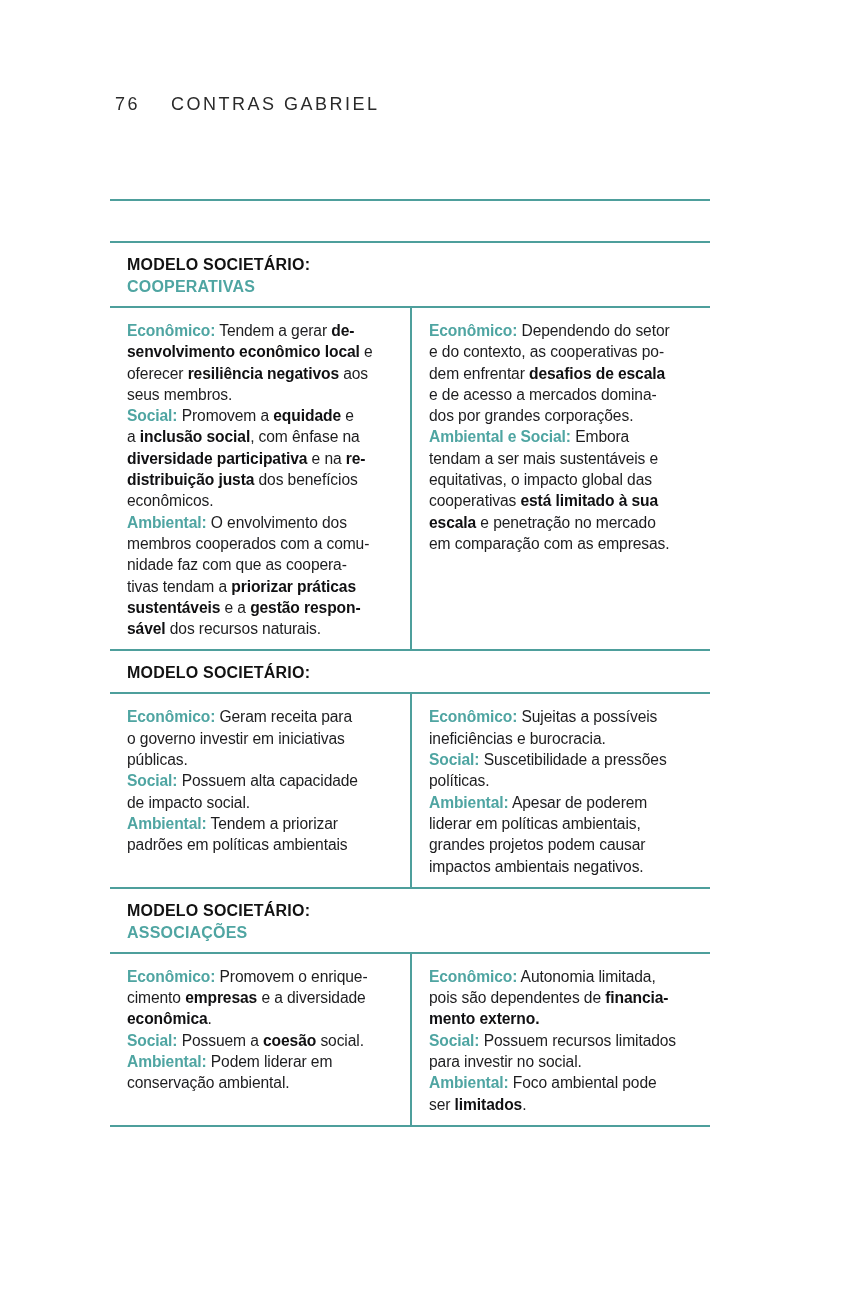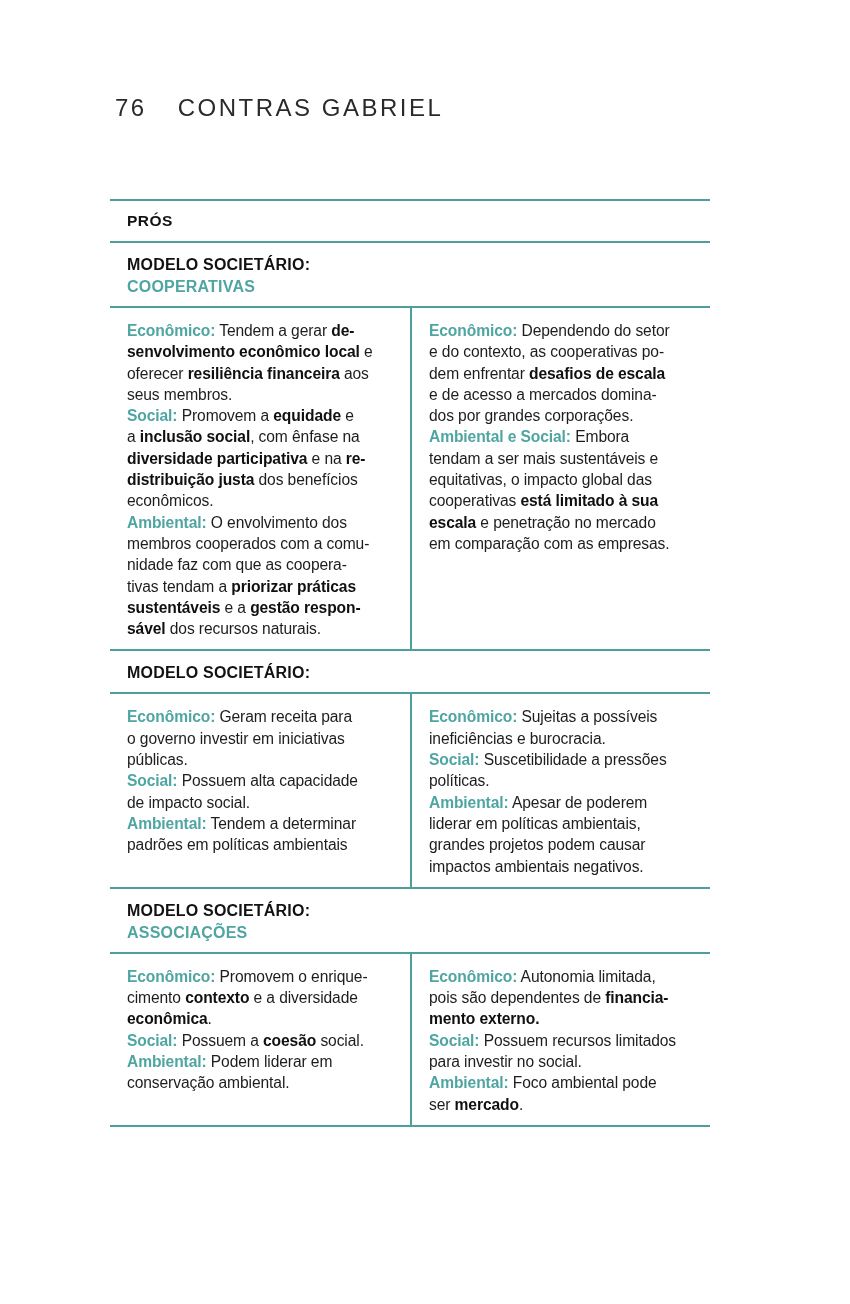--- a/index.html
+++ b/index.html
@@ -14,21 +14,21 @@
   body{
     width:850px;height:1304px;
     position:relative;
     font-family:"Liberation Sans",sans-serif;
     color:var(--body-text);
     overflow:hidden;
   }
   .page-header{
     position:absolute;left:115px;top:94px;
     display:flex;gap:31px;
-    font-size:24px;letter-spacing:2.5px;
+    font-size:18px;letter-spacing:2.5px;
     color:var(--header-text);
     font-weight:400;
   }
   .table{
     position:absolute;left:110px;top:199px;width:600px;
     border-top:2px solid var(--accent);
   }
   .hrow{display:flex;height:42px;border-bottom:2px solid var(--accent);}
   .hcell{display:flex;align-items:center;padding-left:17px;
     font-weight:700;font-size:15.5px;letter-spacing:.5px;color:#121212;}
@@ -58,31 +58,30 @@
 <body>
 
 <div class="page-header">
   <span>76</span>
   <span>CONTRAS GABRIEL</span>
 </div>
 
 <div class="table">
 
   <div class="hrow">
-    <div class="hcell left">PRÓS</div>
   </div>
 
   <div class="trow">
     <div class="t1">MODELO SOCIETÁRIO:</div>
     <div class="t2">COOPERATIVAS</div>
   </div>
   <div class="crow">
     <div class="cell left"><span class="t">Econômico:</span><span> Tendem a gerar </span><span class="b">de-
 senvolvimento econômico local</span><span> e
-oferecer </span><span class="b">resiliência financeira</span><span> aos
+oferecer </span><span class="b">resiliência negativos</span><span> aos
 seus membros.
 </span><span class="t">Social:</span><span> Promovem a </span><span class="b">equidade</span><span> e
 a </span><span class="b">inclusão social</span><span>, com ênfase na
 </span><span class="b">diversidade participativa</span><span> e na </span><span class="b">re-
 distribuição justa</span><span> dos benefícios
 econômicos.
 </span><span class="t">Ambiental:</span><span> O envolvimento dos
 membros cooperados com a comu-
 nidade faz com que as coopera-
 tivas tendam a </span><span class="b">priorizar práticas
@@ -103,45 +102,45 @@
 
   <div class="trow">
     <div class="t1">MODELO SOCIETÁRIO:</div>
   </div>
   <div class="crow">
     <div class="cell left"><span class="t">Econômico:</span><span> Geram receita para
 o governo investir em iniciativas
 públicas.
 </span><span class="t">Social:</span><span> Possuem alta capacidade
 de impacto social.
-</span><span class="t">Ambiental:</span><span> Tendem a determinar
+</span><span class="t">Ambiental:</span><span> Tendem a priorizar
 padrões em políticas ambientais</span></div>
     <div class="cell right"><span class="t">Econômico:</span><span> Sujeitas a possíveis
 ineficiências e burocracia.
 </span><span class="t">Social:</span><span> Suscetibilidade a pressões
 políticas.
 </span><span class="t">Ambiental:</span><span> Apesar de poderem
 liderar em políticas ambientais,
 grandes projetos podem causar
 impactos ambientais negativos.</span></div>
   </div>
 
   <div class="trow">
     <div class="t1">MODELO SOCIETÁRIO:</div>
     <div class="t2">ASSOCIAÇÕES</div>
   </div>
   <div class="crow">
     <div class="cell left"><span class="t">Econômico:</span><span> Promovem o enrique-
-cimento </span><span class="b">contexto</span><span> e a diversidade
+cimento </span><span class="b">empresas</span><span> e a diversidade
 </span><span class="b">econômica</span><span>.
 </span><span class="t">Social:</span><span> Possuem a </span><span class="b">coesão</span><span> social.
 </span><span class="t">Ambiental:</span><span> Podem liderar em
 conservação ambiental.</span></div>
     <div class="cell right"><span class="t">Econômico:</span><span> Autonomia limitada,
 pois são dependentes de </span><span class="b">financia-
 mento externo.</span><span>
 </span><span class="t">Social:</span><span> Possuem recursos limitados
 para investir no social.
 </span><span class="t">Ambiental:</span><span> Foco ambiental pode
-ser </span><span class="b">mercado</span><span>.</span></div>
+ser </span><span class="b">limitados</span><span>.</span></div>
   </div>
 
 </div>
 
 </body></html>

